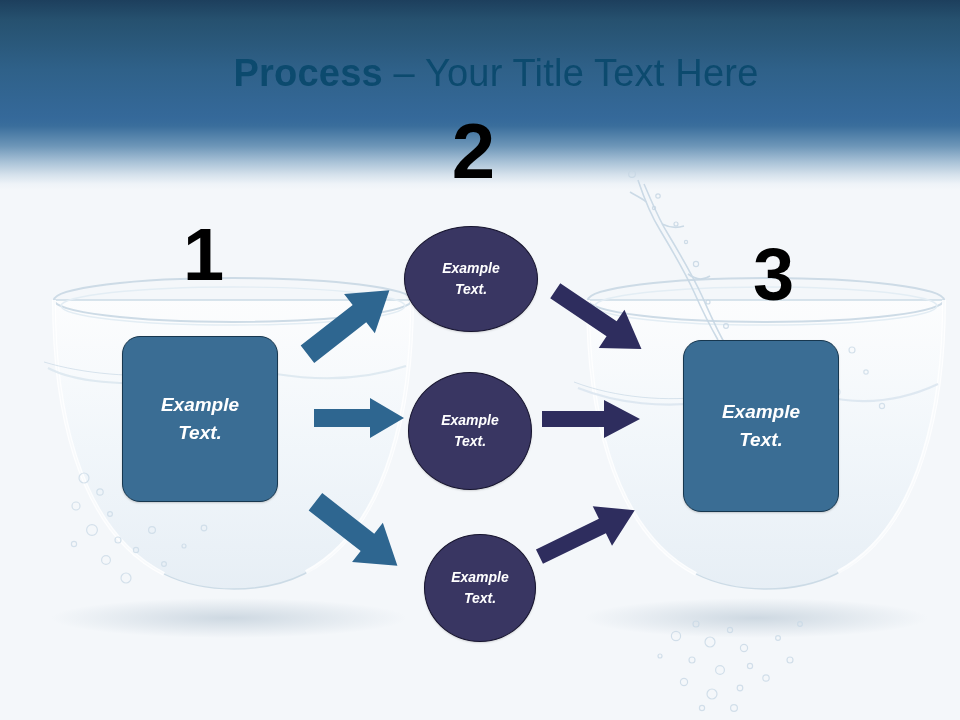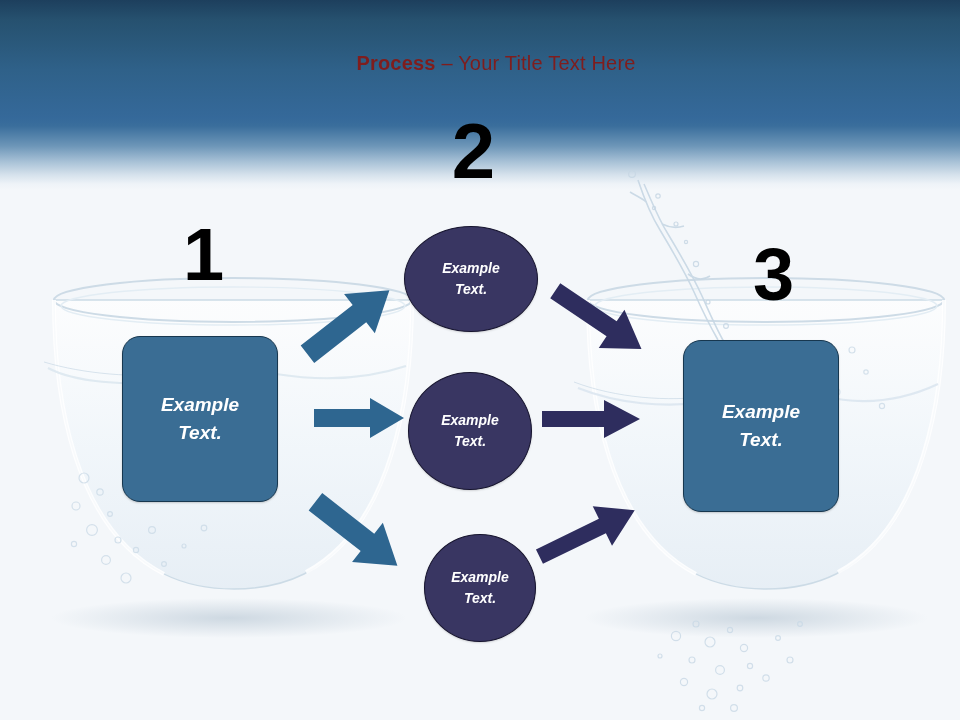--- a/index.html
+++ b/index.html
@@ -21,22 +21,22 @@
     position:absolute; left:0; top:0; width:960px; height:190px;
     background:linear-gradient(to bottom,
       #1d3f5d 0px, #26516f 20px, #2f6189 70px, #35699a 118px,
       #3a6e9c 126px, #6d96b8 146px, #a9c2d7 162px, #d6e2ec 175px,
       #eef3f8 184px, #f4f7fa 190px);
     z-index:1;
   }
   #slide-title {
     position:absolute; left:0; top:52px; width:960px;
     text-align:center;
-    color:#7f1d1d;
-    font-size:20px;
+    color:#0c4a6e;
+    font-size:38px;
     letter-spacing:.2px;
     white-space:nowrap;
     z-index:6;
     padding-left:32px;
   }
   #slide-title .strong { font-weight:bold; }
   #slide-title .light  { font-weight:normal; }
 
   
   .bowl { position:absolute; z-index:2; }

